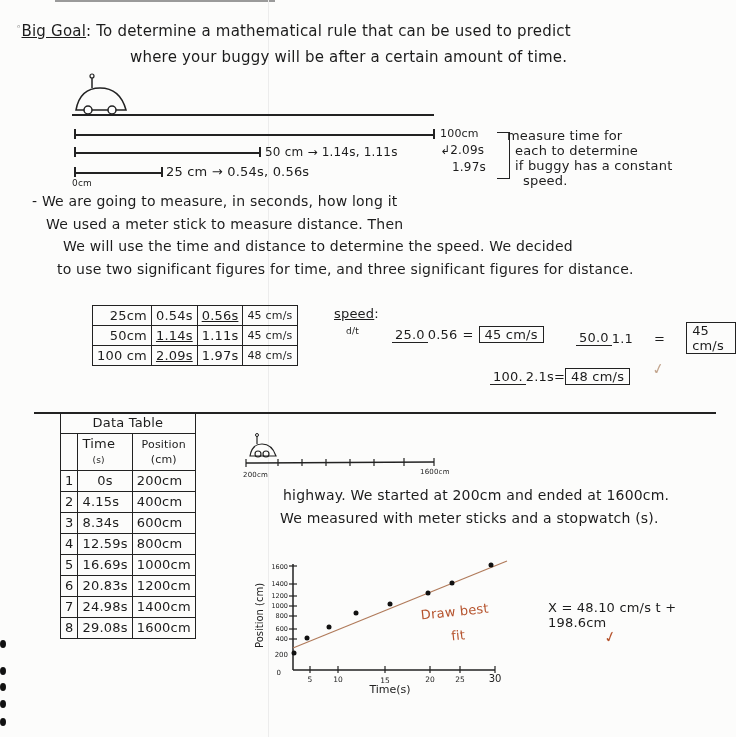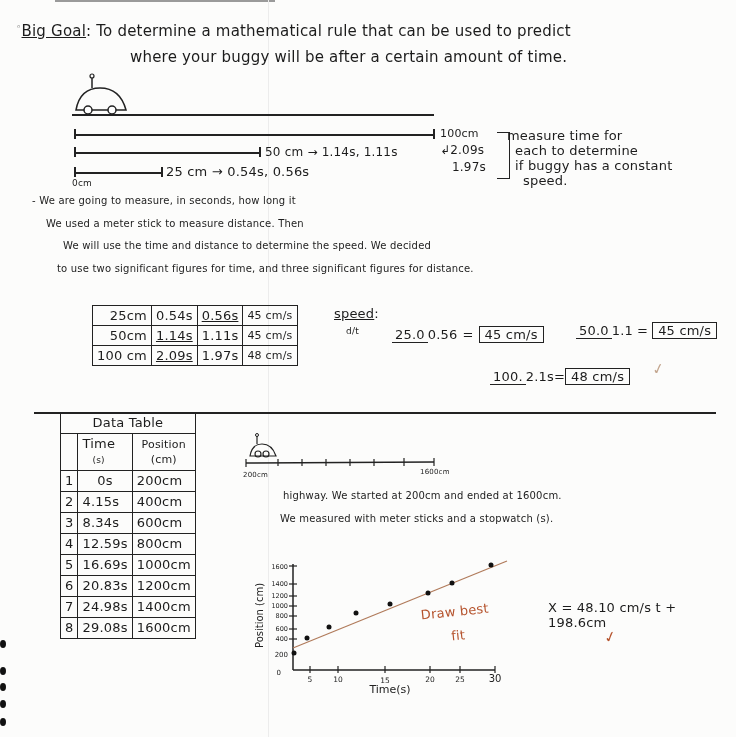--- a/index.html
+++ b/index.html
@@ -5,21 +5,21 @@
   html, body { margin: 0; padding: 0; }
   body {
     width: 736px; height: 737px; position: relative; overflow: hidden;
     background: #fcfcfb;
     font-family: "DejaVu Sans", sans-serif;
     color: #1c1c1c;
   }
   .abs { position: absolute; }
   .hw { font-family: "DejaVu Sans", sans-serif; letter-spacing: 0.2px; }
   .t15 { font-size: 15px; }
-  .t14 { font-size: 10px; }
+  .t14 { font-size: 14px; }
   .t13 { font-size: 13px; }
   .t12 { font-size: 12px; }
   .t11 { font-size: 11px; }
   .t9 { font-size: 9px; }
   .t7 { font-size: 7px; }
   .u { text-decoration: underline; }
   .top-strip { left: 55px; top: 0; width: 220px; height: 2px; background: #9a9a9a; }
   .fold { left: 268px; top: 0; width: 1px; height: 737px; background: #ececec; }
   .hline { background: #222; height: 1.5px; }
   .tick { background: #222; width: 1.5px; }
@@ -109,21 +109,21 @@
 <div class="abs hw t9" style="left:346px; top:326px;">d/t</div>
 
 <div class="abs hw t13" style="left:392px; top:326px; display:flex; align-items:center; gap:5px;">
   <span class="frac">
       <span class="num">25.0</span>
       <span>0.56</span>
     </span>
   <span>=</span>
     <span class="boxed">45 cm/s</span>
 </div>
-<div class="abs hw t13" style="left:576px; top:322px; display:flex; align-items:center; gap:4px;">
+<div class="abs hw t13" style="left:576px; top:322px; display:flex; align-items:center; gap:21px;">
   <span class="frac">
       <span class="num">50.0</span>
       <span>1.1</span>
     </span>
   <span>=</span>
     <span class="boxed">45 cm/s</span>
 </div>
 <div class="abs hw t13" style="left:490px; top:368px; display:flex; align-items:center; ">
   <span class="frac">
       <span class="num">100.</span>

